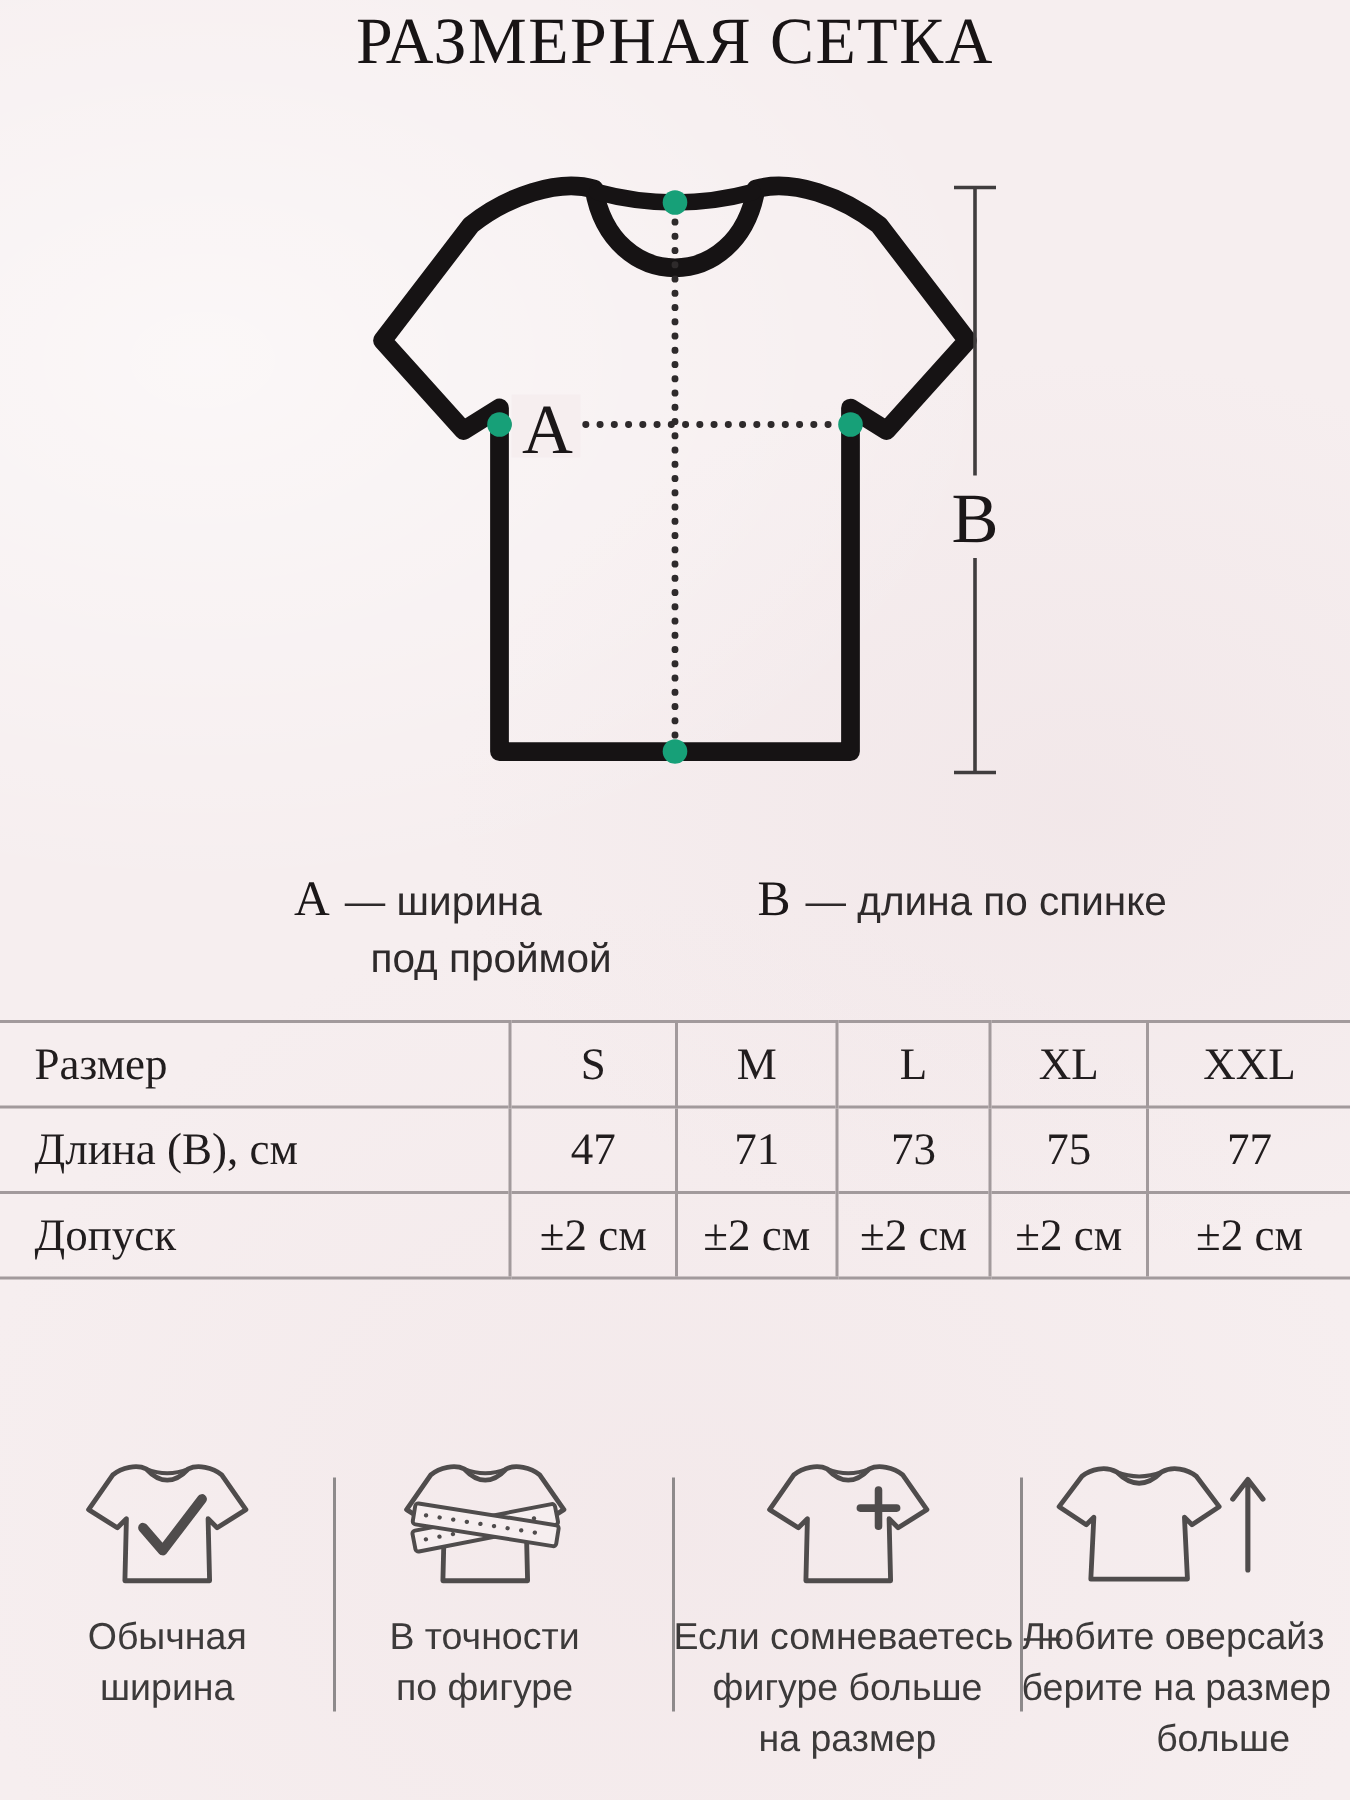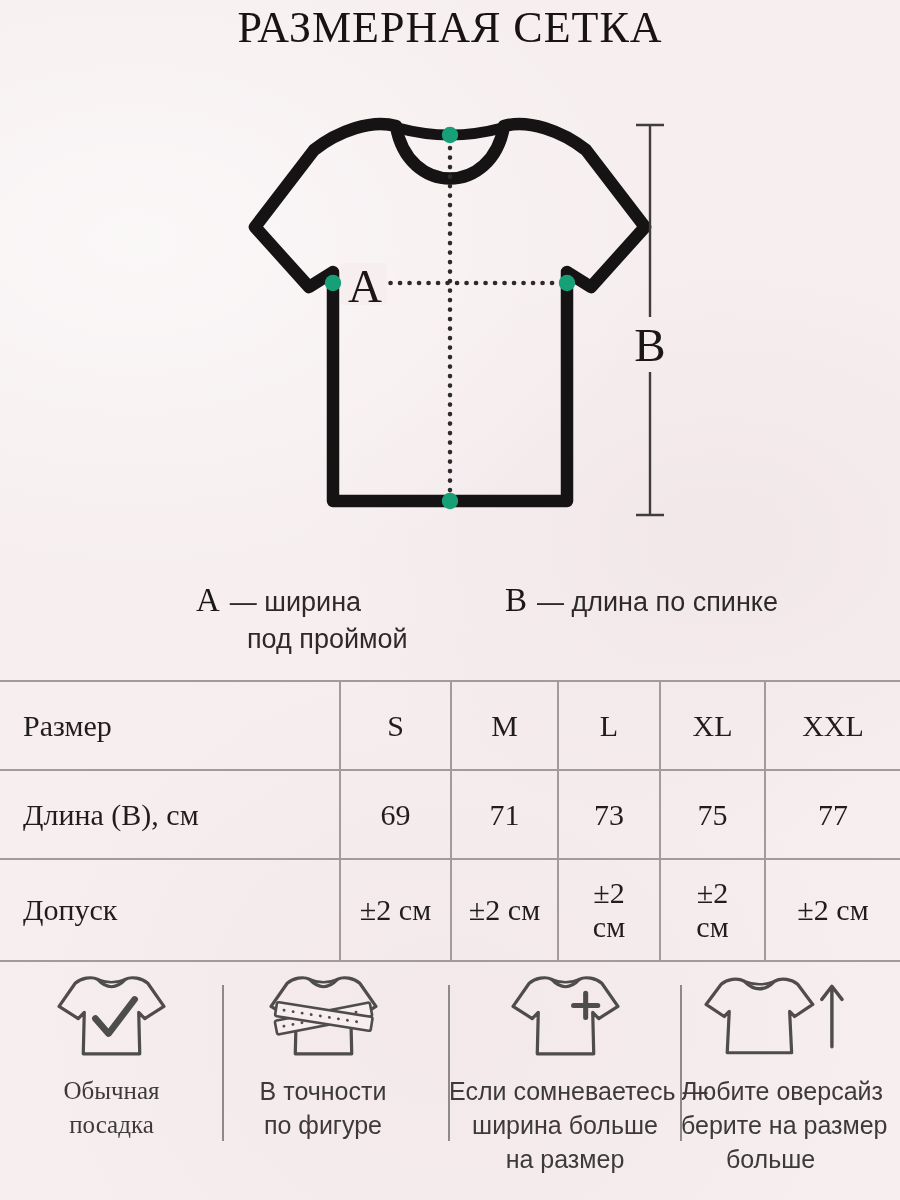--- a/index.html
+++ b/index.html
@@ -38,43 +38,43 @@
 
   .size-table{
     position:absolute;left:0;top:680px;width:900px;
     border-collapse:collapse;table-layout:fixed;
     font-family:"Liberation Serif","DejaVu Serif",serif;
     font-size:30px;color:#211d1e;
   }
   .size-table td{
     border-top:2px solid #a29a9c;
     text-align:center;vertical-align:middle;
-    height:55px;padding:16px;
+    height:55px;padding:0;
   }
   .size-table tr:last-child td{border-bottom:2px solid #a29a9c;border-radius:11px;}
   .size-table td + td{border-left:2px solid #a29a9c;}
   .size-table td:first-child{text-align:left;padding-left:23px;}
 
   .fit-section{
     position:absolute;top:968px;
     text-align:center;
     font-family:"Liberation Sans","DejaVu Sans",sans-serif;
     font-size:25px;line-height:34px;color:#3c3a3a;
   }
   .fit-icon{display:block;margin:0 auto;}
   .fit-caption{margin-top:10px;}
   .fit-line{display:block;white-space:nowrap;}
   .fit-divider{
     position:absolute;top:985px;width:2px;height:156px;
     background:#8e8a8b;
   }
-  .s1{left:0;width:223px;font-family:Liberation Serif, serif;}
+  .s1{left:0;width:223px;}
   .s2{left:223px;width:200px;}
   .s3{left:449px;width:232px;}
-  .s4{left:681px;width:179px;}
+  .s4{left:681px;width:179px;text-align:right;}
   .d1{left:222px;} .d2{left:448px;} .d3{left:680px;}
 </style>
 </head>
 <body>
 
 <div class="page">
 
   <h1 class="title">РАЗМЕРНАЯ СЕТКА</h1>
 
   <svg class="diagram-svg" width="470" height="460" viewBox="220 95 470 460">
@@ -126,21 +126,21 @@
       <tr>
         <td>Размер</td>
         <td>S</td>
         <td>M</td>
         <td>L</td>
         <td>XL</td>
         <td>XXL</td>
       </tr>
       <tr>
         <td>Длина (В), см</td>
-        <td>69</td>
+        <td>47</td>
         <td>71</td>
         <td>73</td>
         <td>75</td>
         <td>77</td>
       </tr>
       <tr>
         <td>Допуск</td>
         <td>±2 см</td>
         <td>±2 см</td>
         <td>±2 см</td>
@@ -153,21 +153,21 @@
   <div>
 
     <div class="fit-section s1">
       <svg class="fit-icon" width="121" height="96" viewBox="0 0 120 95">
         <path d="M 46 11 C 40 8 30 10 24 15 L 8 38 L 27 50 L 33 44 L 32 85 L 88 85 L 87 44 L 93 50 L 112 38 L 96 15 C 90 10 80 8 74 11 Q 60 26 46 11 Z" fill="none" stroke="#4f4c4c" stroke-width="3.2" stroke-linejoin="round"></path>
         <path d="M 46 11 Q 60 17 74 11" fill="none" stroke="#4f4c4c" stroke-width="2.6"></path>
         <path d="M 44 50 L 57 65 L 83 31" fill="none" stroke="#4f4c4c" stroke-width="6.5" stroke-linecap="round" stroke-linejoin="round"></path>
       </svg>
       <div class="fit-caption">
         <span class="fit-line">Обычная</span>
-        <span class="fit-line">посадка</span>
+        <span class="fit-line">ширина</span>
       </div>
     </div>
 
     <div class="fit-section s2">
       <svg class="fit-icon" width="121" height="96" viewBox="0 0 120 95">
         <path d="M 46 11 C 40 8 30 10 24 15 L 8 38 L 27 50 L 33 44 L 32 85 L 88 85 L 87 44 L 93 50 L 112 38 L 96 15 C 90 10 80 8 74 11 Q 60 26 46 11 Z" fill="none" stroke="#4f4c4c" stroke-width="3.2" stroke-linejoin="round"></path>
         <path d="M 46 11 Q 60 17 74 11" fill="none" stroke="#4f4c4c" stroke-width="2.6"></path>
         <g transform="rotate(-11 60 50)">
           <rect x="12" y="43" width="96" height="14" rx="2" fill="#f6eeef" stroke="#4f4c4c" stroke-width="2.6"></rect>
           <path d="M 20 50 L 100 50" fill="none" stroke="#4f4c4c" stroke-width="2.8" stroke-dasharray="0.1 9" stroke-linecap="round"></path>
@@ -184,21 +184,21 @@
     </div>
 
     <div class="fit-section s3">
       <svg class="fit-icon" width="121" height="96" viewBox="0 0 120 95">
         <path d="M 46 11 C 40 8 30 10 24 15 L 8 38 L 27 50 L 33 44 L 32 85 L 88 85 L 87 44 L 93 50 L 112 38 L 96 15 C 90 10 80 8 74 11 Q 60 26 46 11 Z" fill="none" stroke="#4f4c4c" stroke-width="3.2" stroke-linejoin="round"></path>
         <path d="M 46 11 Q 60 17 74 11" fill="none" stroke="#4f4c4c" stroke-width="2.6"></path>
         <path d="M 80 25 L 80 49 M 68 37 L 92 37" fill="none" stroke="#4f4c4c" stroke-width="5" stroke-linecap="round"></path>
       </svg>
       <div class="fit-caption">
         <span class="fit-line">Если сомневаетесь —</span>
-        <span class="fit-line">ширина больше</span>
+        <span class="fit-line">фигуре больше</span>
         <span class="fit-line">на размер</span>
       </div>
     </div>
 
     <div class="fit-section s4">
       <svg class="fit-icon" width="153" height="96" viewBox="0 0 152 95">
         <path d="M 50 13 C 43 9 33 11 27 16 L 12 36 L 30 48 L 35 43 L 33 84 L 97 84 L 95 43 L 100 48 L 118 36 L 103 16 C 97 11 87 9 80 13 Q 65 28 50 13 Z" fill="none" stroke="#4f4c4c" stroke-width="3.2" stroke-linejoin="round"></path>
         <path d="M 50 13 Q 65 19 80 13" fill="none" stroke="#4f4c4c" stroke-width="2.6"></path>
         <path d="M 137 78 L 137 20 M 127 31 L 137 18 L 147 31" fill="none" stroke="#4f4c4c" stroke-width="3.4" stroke-linecap="round" stroke-linejoin="round"></path>
       </svg>

